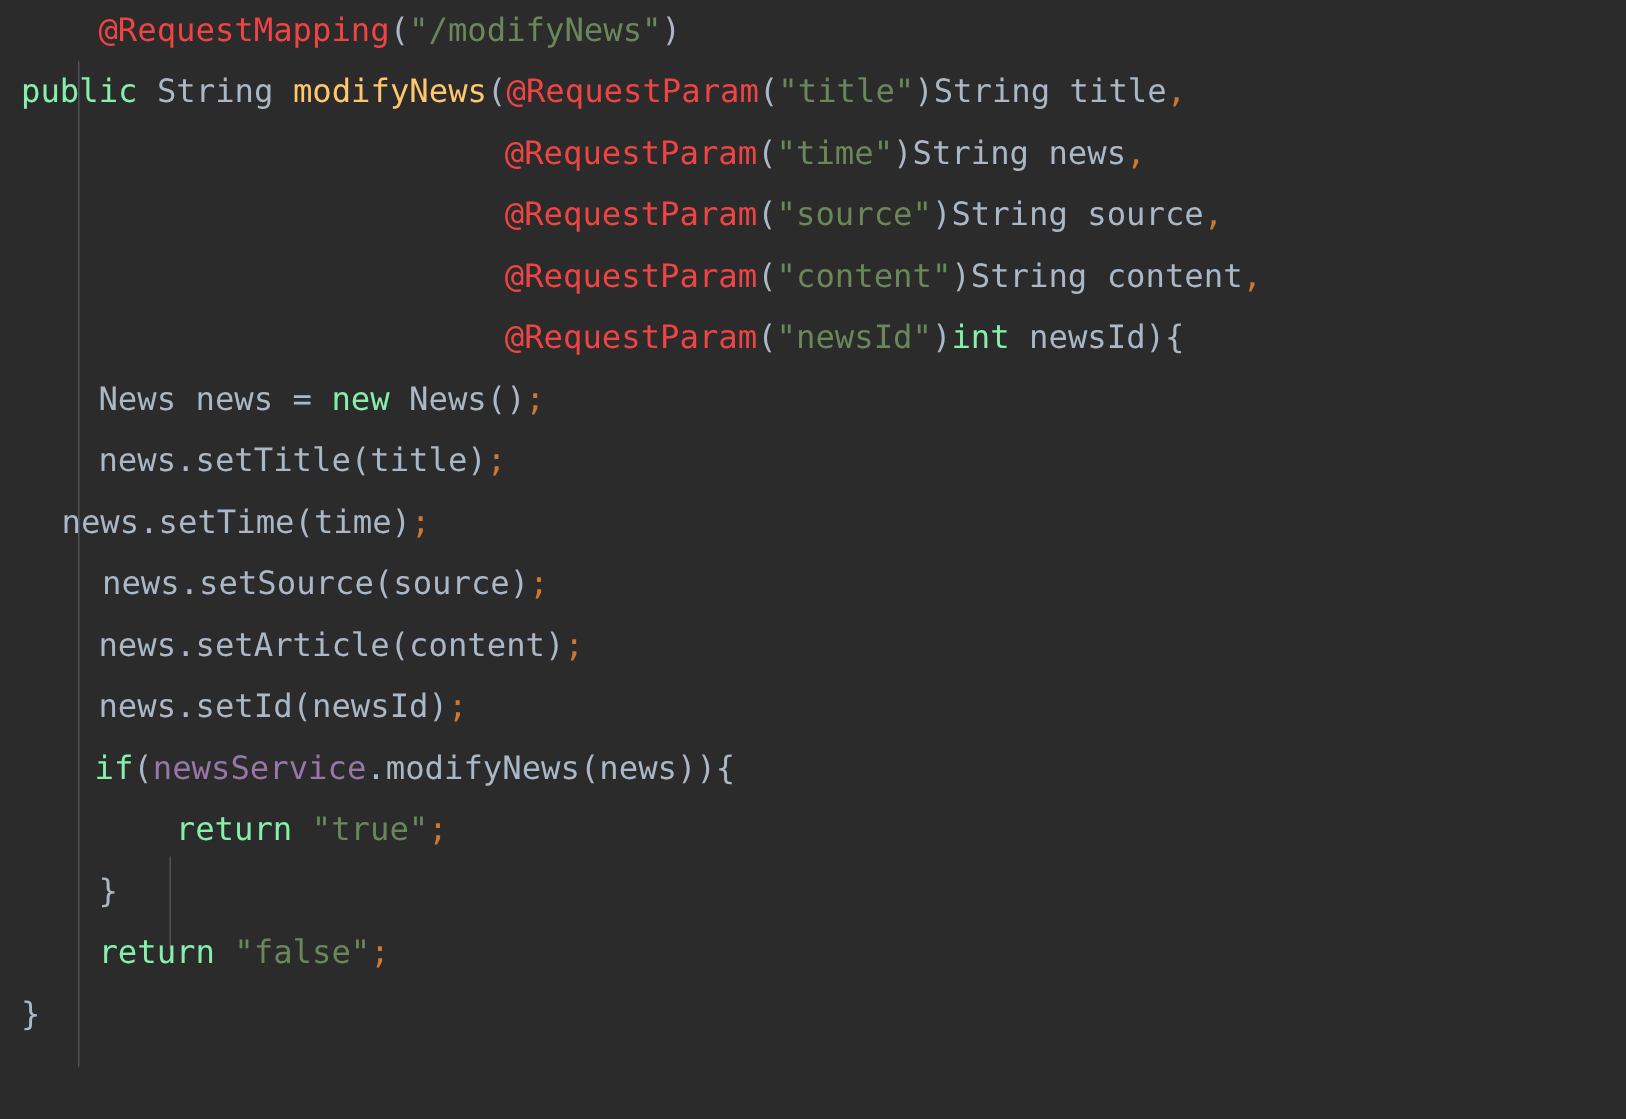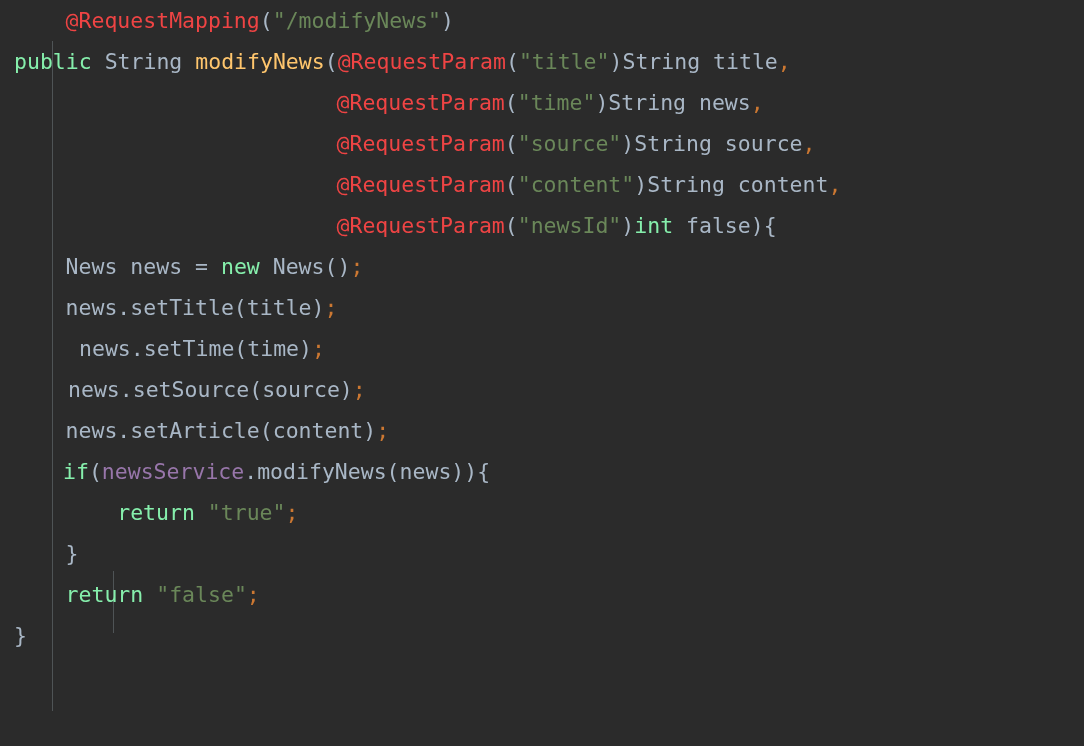--- a/index.html
+++ b/index.html
@@ -73,26 +73,27 @@
 
   <div class="guide" id="guide-method"></div>
   <div class="guide" id="guide-if"></div>
 
   <div class="code-lines" id="code-lines">
       <div class="line" style="padding-left: 65.6px;"><span class="tok-annotation">@RequestMapping</span><span class="tok-paren">(</span><span class="tok-string">"/modifyNews"</span><span class="tok-paren">)</span></div>
       <div class="line" style="padding-left: 14px;"><span class="tok-keyword">public</span><span class="tok-default"> </span><span class="tok-default">String</span><span class="tok-default"> </span><span class="tok-method">modifyNews</span><span class="tok-paren">(</span><span class="tok-annotation">@RequestParam</span><span class="tok-paren">(</span><span class="tok-string">"title"</span><span class="tok-paren">)</span><span class="tok-default">String title</span><span class="tok-punct">,</span></div>
       <div class="line" style="padding-left: 336.5px;"><span class="tok-annotation">@RequestParam</span><span class="tok-paren">(</span><span class="tok-string">"time"</span><span class="tok-paren">)</span><span class="tok-default">String news</span><span class="tok-punct">,</span></div>
       <div class="line" style="padding-left: 336.5px;"><span class="tok-annotation">@RequestParam</span><span class="tok-paren">(</span><span class="tok-string">"source"</span><span class="tok-paren">)</span><span class="tok-default">String source</span><span class="tok-punct">,</span></div>
       <div class="line" style="padding-left: 336.5px;"><span class="tok-annotation">@RequestParam</span><span class="tok-paren">(</span><span class="tok-string">"content"</span><span class="tok-paren">)</span><span class="tok-default">String content</span><span class="tok-punct">,</span></div>
-      <div class="line" style="padding-left: 336.5px;"><span class="tok-annotation">@RequestParam</span><span class="tok-paren">(</span><span class="tok-string">"newsId"</span><span class="tok-paren">)</span><span class="tok-keyword">int</span><span class="tok-default"> false){</span></div>
+      <div class="line" style="padding-left: 336.5px;"><span class="tok-annotation">@RequestParam</span><span class="tok-paren">(</span><span class="tok-string">"newsId"</span><span class="tok-paren">)</span><span class="tok-keyword">int</span><span class="tok-default"> newsId){</span></div>
       <div class="line" style="padding-left: 65.6px;"><span class="tok-default">News news = </span><span class="tok-keyword">new</span><span class="tok-default"> News()</span><span class="tok-punct">;</span></div>
       <div class="line" style="padding-left: 65.6px;"><span class="tok-default">news.setTitle(title)</span><span class="tok-punct">;</span></div>
-      <div class="line" style="padding-left: 79px;"><span class="tok-default">news.setTime(time)</span><span class="tok-punct">;</span></div>
+      <div class="line" style="padding-left: 41px;"><span class="tok-default">news.setTime(time)</span><span class="tok-punct">;</span></div>
       <div class="line" style="padding-left: 68px;"><span class="tok-default">news.setSource(source)</span><span class="tok-punct">;</span></div>
       <div class="line" style="padding-left: 65.6px;"><span class="tok-default">news.setArticle(content)</span><span class="tok-punct">;</span></div>
+      <div class="line" style="padding-left: 65.6px;"><span class="tok-default">news.setId(newsId)</span><span class="tok-punct">;</span></div>
       <div class="line" style="padding-left: 63px;"><span class="tok-keyword">if</span><span class="tok-paren">(</span><span class="tok-field">newsService</span><span class="tok-default">.modifyNews(news)){</span></div>
       <div class="line" style="padding-left: 117.2px;"><span class="tok-keyword">return</span><span class="tok-default"> </span><span class="tok-string">"true"</span><span class="tok-punct">;</span></div>
       <div class="line" style="padding-left: 65.6px;"><span class="tok-default">}</span></div>
       <div class="line" style="padding-left: 65.6px;"><span class="tok-keyword">return</span><span class="tok-default"> </span><span class="tok-string">"false"</span><span class="tok-punct">;</span></div>
       <div class="line" style="padding-left: 14px;"><span class="tok-default">}</span></div>
     </div>
 
 </div>
 
 </body></html>

